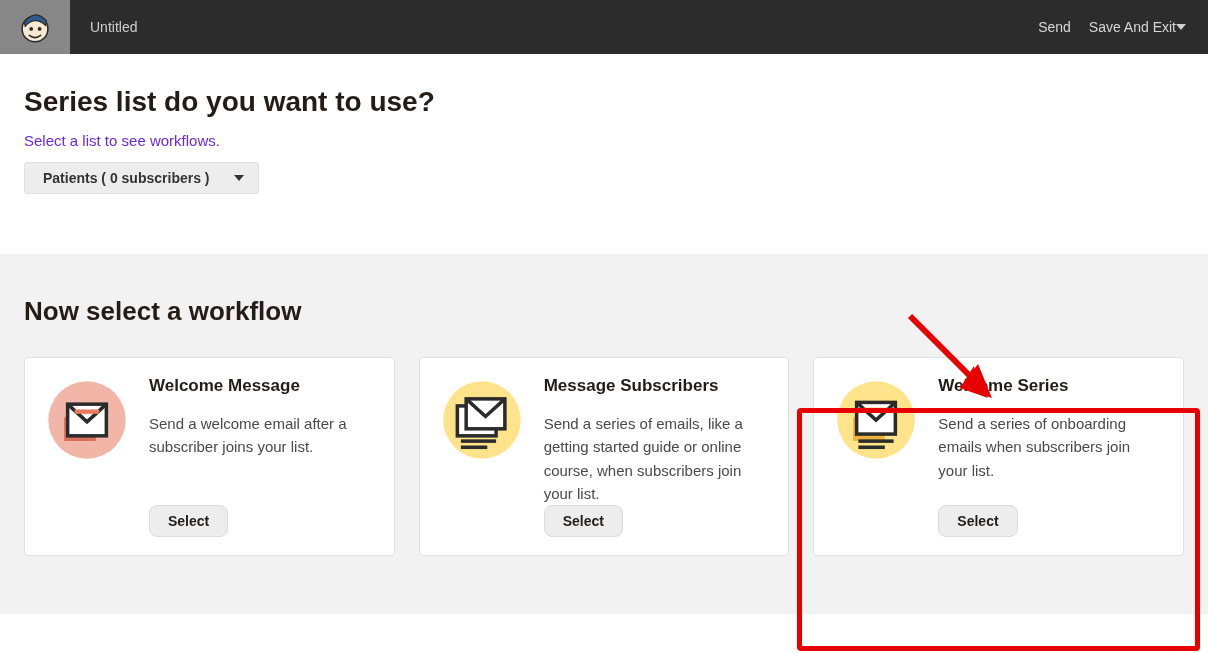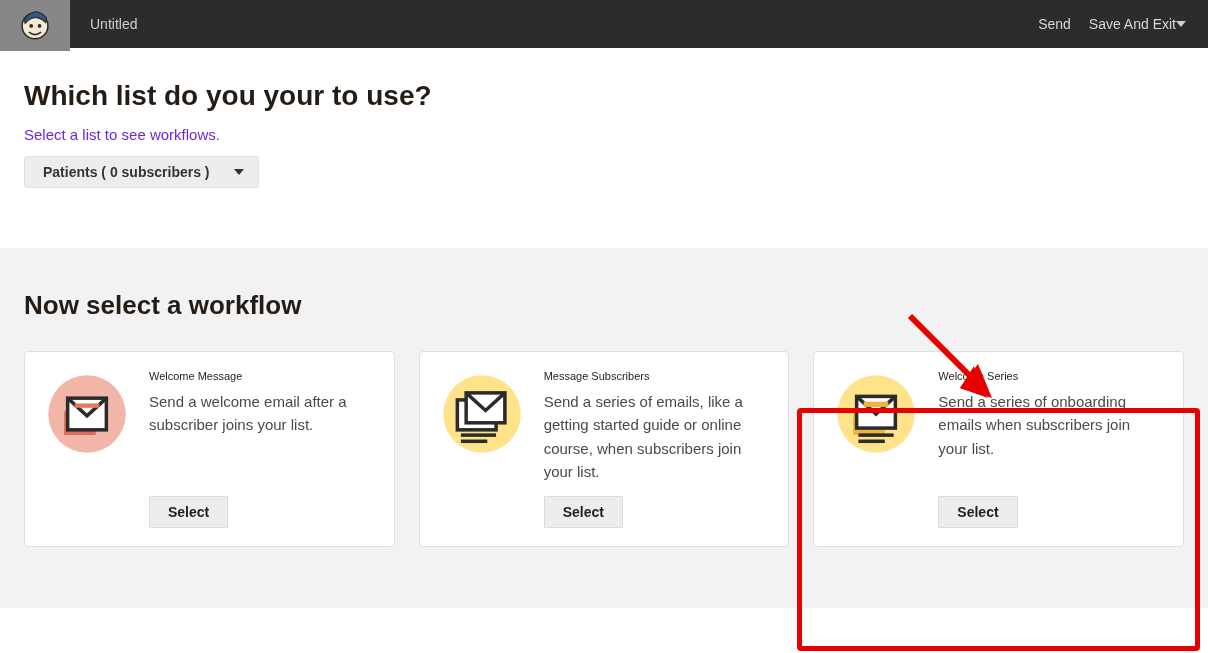--- a/index.html
+++ b/index.html
@@ -8,21 +8,21 @@
     color:#241c15;
     background:#fff;
     width:1208px;
     height:653px;
     overflow:hidden;
     position:relative;
   }
 
   
   .topbar {
-    height:48px;
+    height:54px;
     background:#2c2c2c;
     display:flex;
     align-items:center;
     color:#d7d7d7;
     font-size:14px;
   }
   .logo-cell {
     width:70px;
     height:54px;
     background:#878787;
@@ -121,35 +121,35 @@
     display:flex;
     gap:18px;
     flex:1;
   }
   .icon-wrap {
     width:88px;
     flex-shrink:0;
   }
   .card-text { flex:1; }
   .card-title {
-    font-size:11px;
-    font-weight:400;
-    margin-bottom:8px;
+    font-size:17px;
+    font-weight:700;
+    margin-bottom:16px;
   }
   .card-desc {
     font-size:15px;
     color:#4a4a4a;
     line-height:1.55;
   }
   .card-footer { margin-left:106px; }
   .select-btn {
     display:inline-block;
     background:#ededed;
     border:1px solid #dcdcdc;
-    border-radius:1px;
+    border-radius:8px;
     padding:7px 18px;
     font-size:14px;
     font-weight:600;
     cursor:pointer;
   }
 
   
   .highlight {
     position:absolute;
     border:5px solid #e60000;
@@ -188,21 +188,21 @@
     <span>Save And Exit</span>
     <span class="chevron-down">
       <svg width="10" height="6" viewBox="0 0 10 6">
           <path d="M0 0 L5 6 L10 0 Z" fill="#cfcfcf"></path>
         </svg>
     </span>
   </div>
 </div>
 
 <div class="section-top">
-  <h1 class="h1">Which list do you your to use?</h1>
+  <h1 class="h1">Series list do you want to use?</h1>
   <p class="sub">Select a list to see workflows.</p>
   <div class="list-dropdown">
     <span>Patients ( 0 subscribers )</span>
     <span class="chevron-down">
       <svg width="10" height="6" viewBox="0 0 10 6">
           <path d="M0 0 L5 6 L10 0 Z" fill="#333"></path>
         </svg>
     </span>
   </div>
 </div>

